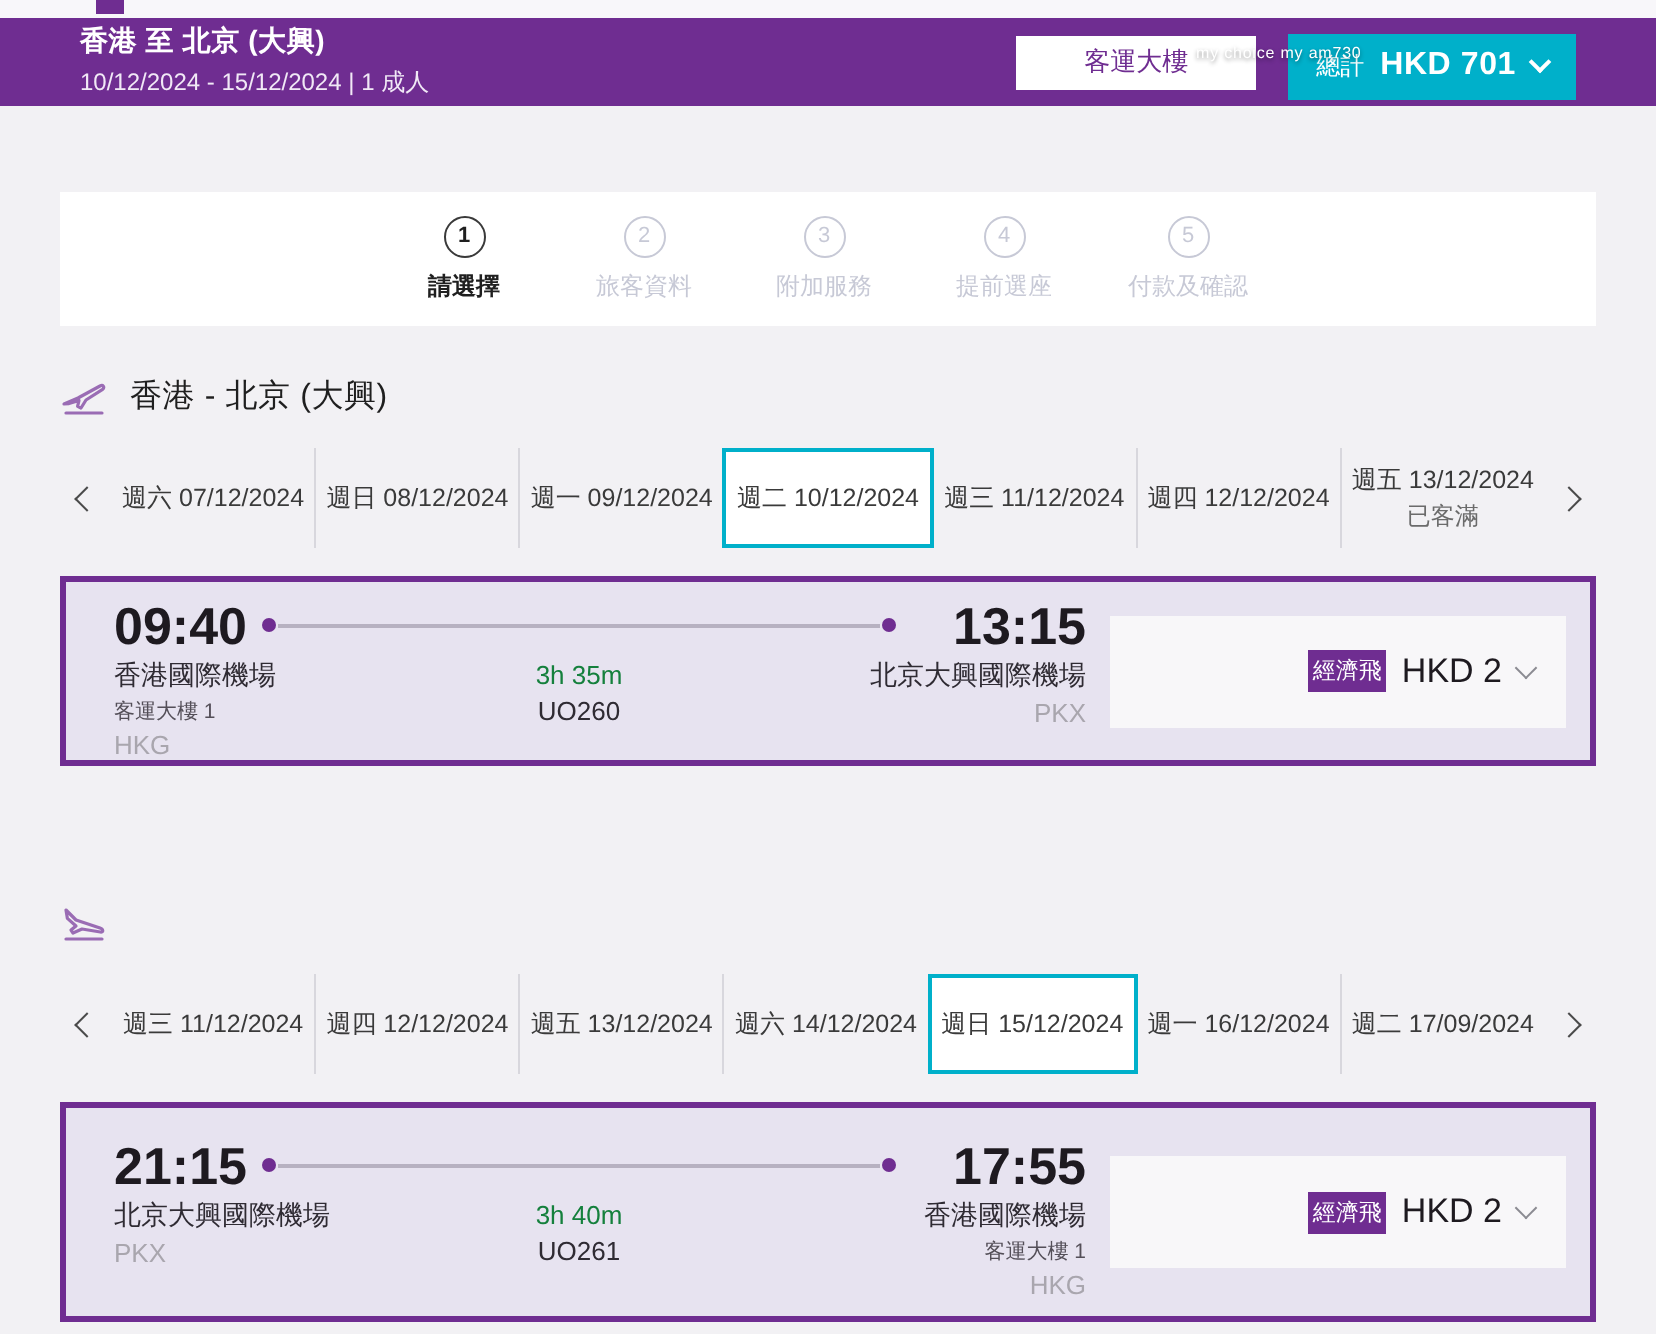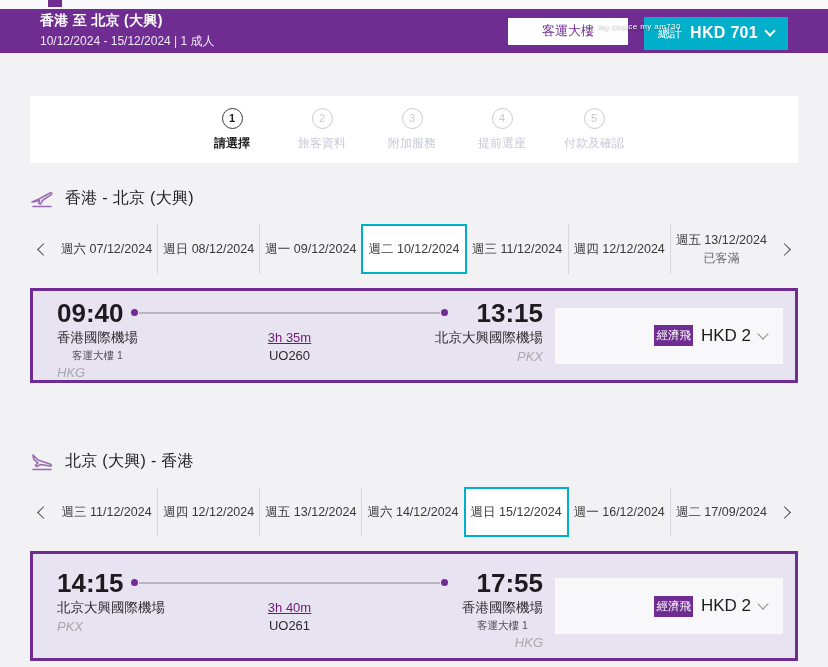--- a/index.html
+++ b/index.html
@@ -60,29 +60,29 @@
   
   .flight-card { margin:14px 30px 0; border:3px solid #6f2d91; background:#e7e3f0; }
   .flight-card .card-inner { display:flex; align-items:center; padding:0 12px 0 24px; height:100%;border-radius:18px; }
   .card-one { height:95px; }
   .card-two { height:110px; }
   .leg { flex:1; position:relative; height:76px; margin-right:12px; }
   .dep { position:absolute; left:0; top:0; }
   .arr { position:absolute; right:0; top:0; text-align:right; }
   .time { font-size:26px; color:#1e1a20; font-weight:600; line-height:30px; }
   .airport { font-size:13.5px; color:#2f2b33; margin-top:1px; }
-  .terminal { font-size:10.5px; color:#544f58; margin-top:2px;text-align:center; }
+  .terminal { font-size:10.5px; color:#544f58; margin-top:2px; }
   .terminal:empty { display:none; }
-  .code { font-size:13px; color:#a9a6ae; margin-top:2px;font-style:italic; }
+  .code { font-size:13px; color:#a9a6ae; margin-top:2px; }
   .ctr { position:absolute; left:74px; right:95px; top:0; text-align:center; }
   .route { position:relative; height:30px; }
   .route-line { position:absolute; left:8px; right:8px; top:14px; height:2px; background:#b7b1c1; }
   .route-dot { position:absolute; top:11px; width:7px; height:7px; border-radius:50%; background:#6f2d91; }
   .route-dot.start { left:0; } .route-dot.end { right:0; }
-  .dur { font-size:13px; color:#701a75; margin-top:2px;text-decoration:underline; }
+  .dur { font-size:13px; color:#15803d; margin-top:2px; }
   .fno { font-size:13px; color:#2f2b33; margin-top:3px; }
   .farebox { width:228px; height:56px; background:#f8f7f9; display:flex; align-items:center;
     justify-content:flex-end; gap:8px; padding-right:16px; cursor:pointer; }
   .fare-badge { background:#6f2d91; color:#fff; font-size:11.5px; padding:3px 2px; white-space:nowrap; }
   .fare-price { font-size:17px; color:#1e1a20; }
   .fare-chev { width:8px; height:8px; border-left:1.5px solid #8b8b92; border-bottom:1.5px solid #8b8b92;
     transform:rotate(-45deg); margin-top:-4px; }
 </style>
 </head>
 <body>
@@ -206,21 +206,20 @@
       <span class="fare-chev"></span>
     </div>
   </div>
 </div>
 
 <div class="section-head second">
   <svg class="plane-icon" viewBox="0 0 24 20" fill="none" stroke="#9a6cb4" stroke-width="1.6" stroke-linecap="round" stroke-linejoin="round">
     <path d="M3 4 L8 9 L20 13 C21.7 13.6 21.9 15.2 20.2 15 L11 13.5 L6.5 15.5 L5.5 14 L8 12 L3.7 8.2 Z"></path>
     <line x1="3" y1="18.5" x2="21" y2="18.5"></line>
   </svg>
-  <div class="section-title">北京 (大興) - 香港</div>
 </div>
 
 <div class="date-strip">
   <div class="nav-arrow">
       <span class="chev left"></span>
     </div>
   <div class="date-cell">
     <span>週三 11/12/2024</span>
 
   </div>
@@ -250,21 +249,21 @@
   </div>
   <div class="nav-arrow">
       <span class="chev right"></span>
     </div>
 </div>
 
 <div class="flight-card card-two">
   <div class="card-inner">
     <div class="leg">
       <div class="dep">
-        <div class="time">14:15</div>
+        <div class="time">21:15</div>
         <div class="airport">北京大興國際機場</div>
         <div class="code">PKX</div>
       </div>
       <div class="ctr">
         <div class="route">
           <span class="route-dot start"></span>
           <span class="route-line"></span>
           <span class="route-dot end"></span>
         </div>
         <div class="dur">3h 40m</div>

